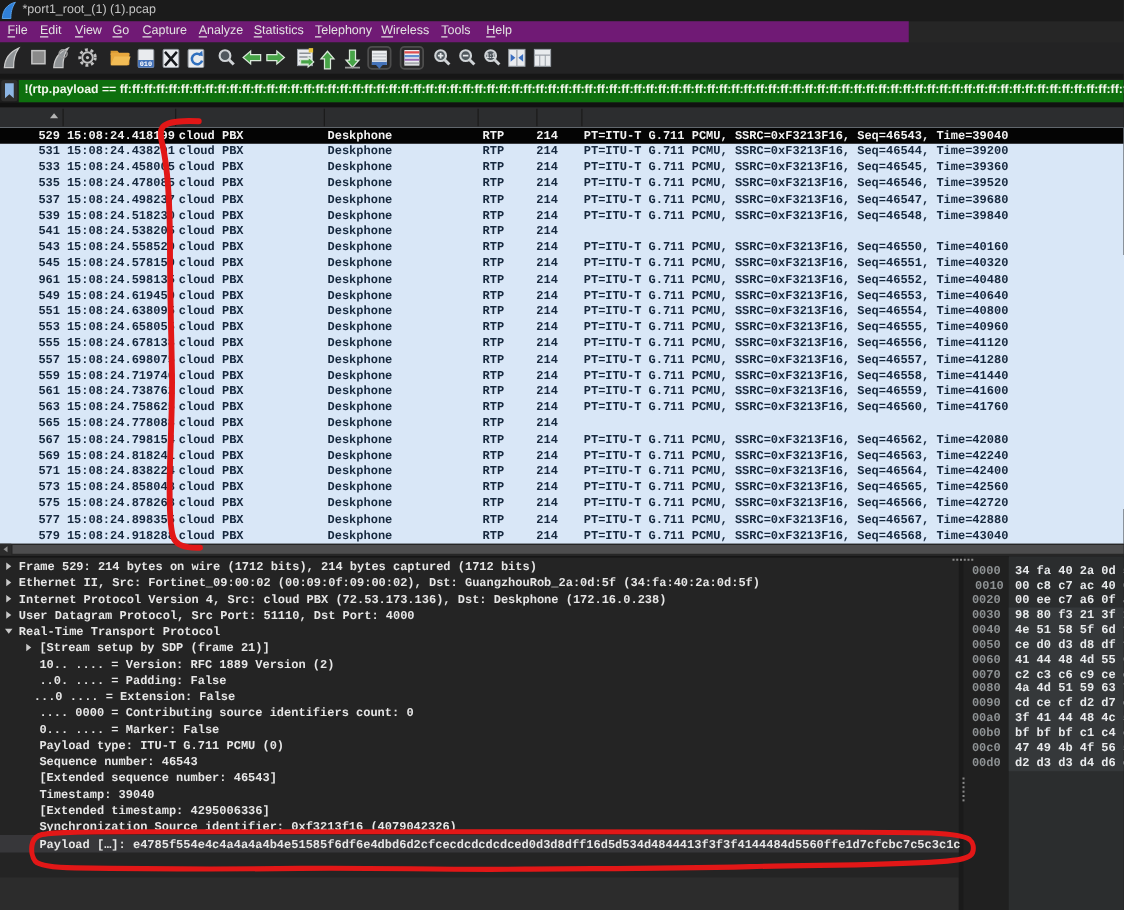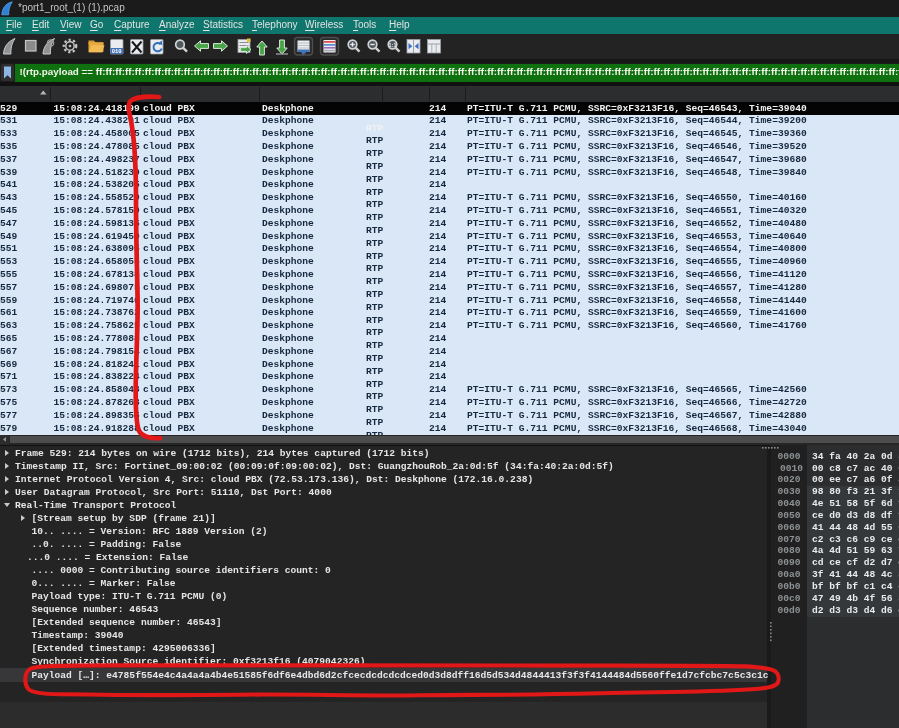--- a/index.html
+++ b/index.html
@@ -1,43 +1,43 @@
 <!DOCTYPE html>
 <html><head><meta charset="utf-8">
 <style>
 html,body{margin:0;padding:0;width:899px;height:728px;overflow:hidden;background:#262626;}
 body{font-family:"Liberation Sans",sans-serif;position:relative;}
 .abs{position:absolute;}
 
 #title{left:0;top:0;width:899px;height:17px;background:#1b1b1b;}
 #title span{position:absolute;left:18px;top:2px;font-size:10px;color:#c4c4c4;}
-#menu{left:0;top:17px;width:899px;height:17px;background:#0f766e;}
+#menu{left:0;top:17px;width:727px;height:17px;background:#701a75;}
 #menu span{position:absolute;top:1.5px;font-size:10px;color:#e2e2e2;}
 #menu u{text-decoration:underline;text-underline-offset:1.5px;}
 #toolbar{left:0;top:34px;width:899px;height:25px;background:#232324;}
 #tgap{left:0;top:59px;width:899px;height:4px;background:#161616;}
 
 #fbar{left:0;top:63px;width:899px;height:19px;background:#1d1d1d;}
 #fbtn{position:absolute;left:1px;top:1px;width:13px;height:17px;background:#2e2e2e;border-radius:2px;}
 #ffield{position:absolute;left:15px;top:0.5px;width:884px;height:18px;background:#0e700e;overflow:hidden;}
 #ffield div{position:absolute;left:4.5px;top:2.5px;font-size:9.8px;font-weight:bold;color:#f3f7ec;white-space:nowrap;}
 #fgap{left:0;top:82px;width:899px;height:4px;background:#111111;}
 
 #phead{left:0;top:86px;width:899px;height:16px;background:#2c2d2f;font-size:10.5px;color:#d2d2d2;}
 #phead span{position:absolute;top:16px;}
 .hsep{position:absolute;top:87px;width:1px;height:14px;background:#1b1b1b;}
 #plist{left:0;top:101.8px;width:899px;height:332.8px;background:#d9e7f7;overflow:hidden;}
 .prow{position:relative;width:899px;height:12.8px;font-family:"Liberation Mono",monospace;
       font-size:9.6px;font-weight:bold;color:#16283e;white-space:pre;}
 .prow span{position:absolute;top:0.8px;}
-.prow .no{left:0;width:48px;text-align:left;}
+.prow .no{left:0;width:48px;text-align:right;}
 .prow .t{left:53.5px;}
 .prow .s{left:143px;}
 .prow .d{left:262px;}
-.prow .p{left:366px;margin-top:20px;}
+.prow .p{left:386px;}
 .prow .l{left:429px;width:33.5px;}
 .prow .i{left:467px;}
 .sel{background:#040404;color:#f2f2f2;}
 
 #hscroll{left:0;top:434.6px;width:899px;height:9.4px;background:#262626;}
 #hthumb{position:absolute;left:10px;top:1px;width:889px;height:7.4px;background:#4d4d4e;}
 #harrow{position:absolute;left:0;top:0;width:9px;height:9.4px;background:#2c2c2c;}
 
 #bpane{left:0;top:444.5px;width:899px;height:283.5px;background:#242424;border-top:1px solid #121212;}
 #bfoot{left:0;top:702px;width:767px;height:26px;background:#2c2c2c;}
@@ -170,33 +170,33 @@
 <div class="abs" id="plist">
     <div class="prow sel"><span class="no">529</span><span class="t">15:08:24.418199</span><span class="s">cloud PBX</span><span class="d">Deskphone</span><span class="p">RTP</span><span class="l">214</span><span class="i">PT=ITU-T G.711 PCMU, SSRC=0xF3213F16, Seq=46543, Time=39040</span></div>
     <div class="prow"><span class="no">531</span><span class="t">15:08:24.438201</span><span class="s">cloud PBX</span><span class="d">Deskphone</span><span class="p">RTP</span><span class="l">214</span><span class="i">PT=ITU-T G.711 PCMU, SSRC=0xF3213F16, Seq=46544, Time=39200</span></div>
     <div class="prow"><span class="no">533</span><span class="t">15:08:24.458005</span><span class="s">cloud PBX</span><span class="d">Deskphone</span><span class="p">RTP</span><span class="l">214</span><span class="i">PT=ITU-T G.711 PCMU, SSRC=0xF3213F16, Seq=46545, Time=39360</span></div>
     <div class="prow"><span class="no">535</span><span class="t">15:08:24.478085</span><span class="s">cloud PBX</span><span class="d">Deskphone</span><span class="p">RTP</span><span class="l">214</span><span class="i">PT=ITU-T G.711 PCMU, SSRC=0xF3213F16, Seq=46546, Time=39520</span></div>
     <div class="prow"><span class="no">537</span><span class="t">15:08:24.498237</span><span class="s">cloud PBX</span><span class="d">Deskphone</span><span class="p">RTP</span><span class="l">214</span><span class="i">PT=ITU-T G.711 PCMU, SSRC=0xF3213F16, Seq=46547, Time=39680</span></div>
     <div class="prow"><span class="no">539</span><span class="t">15:08:24.518230</span><span class="s">cloud PBX</span><span class="d">Deskphone</span><span class="p">RTP</span><span class="l">214</span><span class="i">PT=ITU-T G.711 PCMU, SSRC=0xF3213F16, Seq=46548, Time=39840</span></div>
     <div class="prow"><span class="no">541</span><span class="t">15:08:24.538205</span><span class="s">cloud PBX</span><span class="d">Deskphone</span><span class="p">RTP</span><span class="l">214</span></div>
     <div class="prow"><span class="no">543</span><span class="t">15:08:24.558520</span><span class="s">cloud PBX</span><span class="d">Deskphone</span><span class="p">RTP</span><span class="l">214</span><span class="i">PT=ITU-T G.711 PCMU, SSRC=0xF3213F16, Seq=46550, Time=40160</span></div>
     <div class="prow"><span class="no">545</span><span class="t">15:08:24.578150</span><span class="s">cloud PBX</span><span class="d">Deskphone</span><span class="p">RTP</span><span class="l">214</span><span class="i">PT=ITU-T G.711 PCMU, SSRC=0xF3213F16, Seq=46551, Time=40320</span></div>
-    <div class="prow"><span class="no">547</span><span class="t">15:08:24.598135</span><span class="s">cloud PBX</span><span class="d">Deskphone</span><span class="p">RTP</span><span class="l">214</span><span class="i">PT=ITU-T G.711 PCMU, SSRC=0xF3213F16, Seq=46552, Time=40480</span></div>
+    <div class="prow"><span class="no">961</span><span class="t">15:08:24.598135</span><span class="s">cloud PBX</span><span class="d">Deskphone</span><span class="p">RTP</span><span class="l">214</span><span class="i">PT=ITU-T G.711 PCMU, SSRC=0xF3213F16, Seq=46552, Time=40480</span></div>
     <div class="prow"><span class="no">549</span><span class="t">15:08:24.619450</span><span class="s">cloud PBX</span><span class="d">Deskphone</span><span class="p">RTP</span><span class="l">214</span><span class="i">PT=ITU-T G.711 PCMU, SSRC=0xF3213F16, Seq=46553, Time=40640</span></div>
     <div class="prow"><span class="no">551</span><span class="t">15:08:24.638095</span><span class="s">cloud PBX</span><span class="d">Deskphone</span><span class="p">RTP</span><span class="l">214</span><span class="i">PT=ITU-T G.711 PCMU, SSRC=0xF3213F16, Seq=46554, Time=40800</span></div>
     <div class="prow"><span class="no">553</span><span class="t">15:08:24.658055</span><span class="s">cloud PBX</span><span class="d">Deskphone</span><span class="p">RTP</span><span class="l">214</span><span class="i">PT=ITU-T G.711 PCMU, SSRC=0xF3213F16, Seq=46555, Time=40960</span></div>
     <div class="prow"><span class="no">555</span><span class="t">15:08:24.678138</span><span class="s">cloud PBX</span><span class="d">Deskphone</span><span class="p">RTP</span><span class="l">214</span><span class="i">PT=ITU-T G.711 PCMU, SSRC=0xF3213F16, Seq=46556, Time=41120</span></div>
     <div class="prow"><span class="no">557</span><span class="t">15:08:24.698075</span><span class="s">cloud PBX</span><span class="d">Deskphone</span><span class="p">RTP</span><span class="l">214</span><span class="i">PT=ITU-T G.711 PCMU, SSRC=0xF3213F16, Seq=46557, Time=41280</span></div>
     <div class="prow"><span class="no">559</span><span class="t">15:08:24.719740</span><span class="s">cloud PBX</span><span class="d">Deskphone</span><span class="p">RTP</span><span class="l">214</span><span class="i">PT=ITU-T G.711 PCMU, SSRC=0xF3213F16, Seq=46558, Time=41440</span></div>
     <div class="prow"><span class="no">561</span><span class="t">15:08:24.738762</span><span class="s">cloud PBX</span><span class="d">Deskphone</span><span class="p">RTP</span><span class="l">214</span><span class="i">PT=ITU-T G.711 PCMU, SSRC=0xF3213F16, Seq=46559, Time=41600</span></div>
     <div class="prow"><span class="no">563</span><span class="t">15:08:24.758625</span><span class="s">cloud PBX</span><span class="d">Deskphone</span><span class="p">RTP</span><span class="l">214</span><span class="i">PT=ITU-T G.711 PCMU, SSRC=0xF3213F16, Seq=46560, Time=41760</span></div>
     <div class="prow"><span class="no">565</span><span class="t">15:08:24.778088</span><span class="s">cloud PBX</span><span class="d">Deskphone</span><span class="p">RTP</span><span class="l">214</span></div>
-    <div class="prow"><span class="no">567</span><span class="t">15:08:24.798154</span><span class="s">cloud PBX</span><span class="d">Deskphone</span><span class="p">RTP</span><span class="l">214</span></div>
-    <div class="prow"><span class="no">569</span><span class="t">15:08:24.818241</span><span class="s">cloud PBX</span><span class="d">Deskphone</span><span class="p">RTP</span><span class="l">214</span></div>
-    <div class="prow"><span class="no">571</span><span class="t">15:08:24.838224</span><span class="s">cloud PBX</span><span class="d">Deskphone</span><span class="p">RTP</span><span class="l">214</span></div>
+    <div class="prow"><span class="no">567</span><span class="t">15:08:24.798154</span><span class="s">cloud PBX</span><span class="d">Deskphone</span><span class="p">RTP</span><span class="l">214</span><span class="i">PT=ITU-T G.711 PCMU, SSRC=0xF3213F16, Seq=46562, Time=42080</span></div>
+    <div class="prow"><span class="no">569</span><span class="t">15:08:24.818241</span><span class="s">cloud PBX</span><span class="d">Deskphone</span><span class="p">RTP</span><span class="l">214</span><span class="i">PT=ITU-T G.711 PCMU, SSRC=0xF3213F16, Seq=46563, Time=42240</span></div>
+    <div class="prow"><span class="no">571</span><span class="t">15:08:24.838224</span><span class="s">cloud PBX</span><span class="d">Deskphone</span><span class="p">RTP</span><span class="l">214</span><span class="i">PT=ITU-T G.711 PCMU, SSRC=0xF3213F16, Seq=46564, Time=42400</span></div>
     <div class="prow"><span class="no">573</span><span class="t">15:08:24.858048</span><span class="s">cloud PBX</span><span class="d">Deskphone</span><span class="p">RTP</span><span class="l">214</span><span class="i">PT=ITU-T G.711 PCMU, SSRC=0xF3213F16, Seq=46565, Time=42560</span></div>
     <div class="prow"><span class="no">575</span><span class="t">15:08:24.878268</span><span class="s">cloud PBX</span><span class="d">Deskphone</span><span class="p">RTP</span><span class="l">214</span><span class="i">PT=ITU-T G.711 PCMU, SSRC=0xF3213F16, Seq=46566, Time=42720</span></div>
     <div class="prow"><span class="no">577</span><span class="t">15:08:24.898355</span><span class="s">cloud PBX</span><span class="d">Deskphone</span><span class="p">RTP</span><span class="l">214</span><span class="i">PT=ITU-T G.711 PCMU, SSRC=0xF3213F16, Seq=46567, Time=42880</span></div>
     <div class="prow"><span class="no">579</span><span class="t">15:08:24.918288</span><span class="s">cloud PBX</span><span class="d">Deskphone</span><span class="p">RTP</span><span class="l">214</span><span class="i">PT=ITU-T G.711 PCMU, SSRC=0xF3213F16, Seq=46568, Time=43040</span></div>
   </div>
 <div class="abs" id="hscroll">
     <div id="hthumb"></div>
 <div id="harrow">
       <svg width="9" height="9">
         <path d="M6,2 l-3.2,2.4 l3.2,2.4 z" fill="#8f8f8f"></path>
@@ -205,21 +205,21 @@
   </div>
 <div class="abs" id="bpane"></div>
 <div class="abs" id="bfoot"></div>
 <div class="abs" id="vsplit"></div>
 <div class="abs" id="hexgut"></div>
 <div class="abs" id="hexbody"></div>
 <div class="abs" id="hexhl"></div>
 <div class="dsel"></div>
 <div class="drow" style="left:15px;top:446.5px">Frame 529: 214 bytes on wire (1712 bits), 214 bytes captured (1712 bits)</div>
 <div class="arr arr-r" style="left:4.5px;top:449.7px"></div>
-<div class="drow" style="left:15px;top:459.56px">Timestamp II, Src: Fortinet_09:00:02 (00:09:0f:09:00:02), Dst: GuangzhouRob_2a:0d:5f (34:fa:40:2a:0d:5f)</div>
+<div class="drow" style="left:15px;top:459.56px">Ethernet II, Src: Fortinet_09:00:02 (00:09:0f:09:00:02), Dst: GuangzhouRob_2a:0d:5f (34:fa:40:2a:0d:5f)</div>
 <div class="arr arr-r" style="left:4.5px;top:462.76px"></div>
 <div class="drow" style="left:15px;top:472.62px">Internet Protocol Version 4, Src: cloud PBX (72.53.173.136), Dst: Deskphone (172.16.0.238)</div>
 <div class="arr arr-r" style="left:4.5px;top:475.82px"></div>
 <div class="drow" style="left:15px;top:485.68px">User Datagram Protocol, Src Port: 51110, Dst Port: 4000</div>
 <div class="arr arr-r" style="left:4.5px;top:488.88px"></div>
 <div class="drow" style="left:15px;top:498.74px">Real-Time Transport Protocol</div>
 <div class="arr arr-d" style="left:3.5px;top:502.94px"></div>
 <div class="drow" style="left:31.5px;top:511.8px">[Stream setup by SDP (frame 21)]</div>
 <div class="arr arr-r" style="left:20.5px;top:515.0px"></div>
 <div class="drow" style="left:31.5px;top:524.86px">10.. .... = Version: RFC 1889 Version (2)</div>

